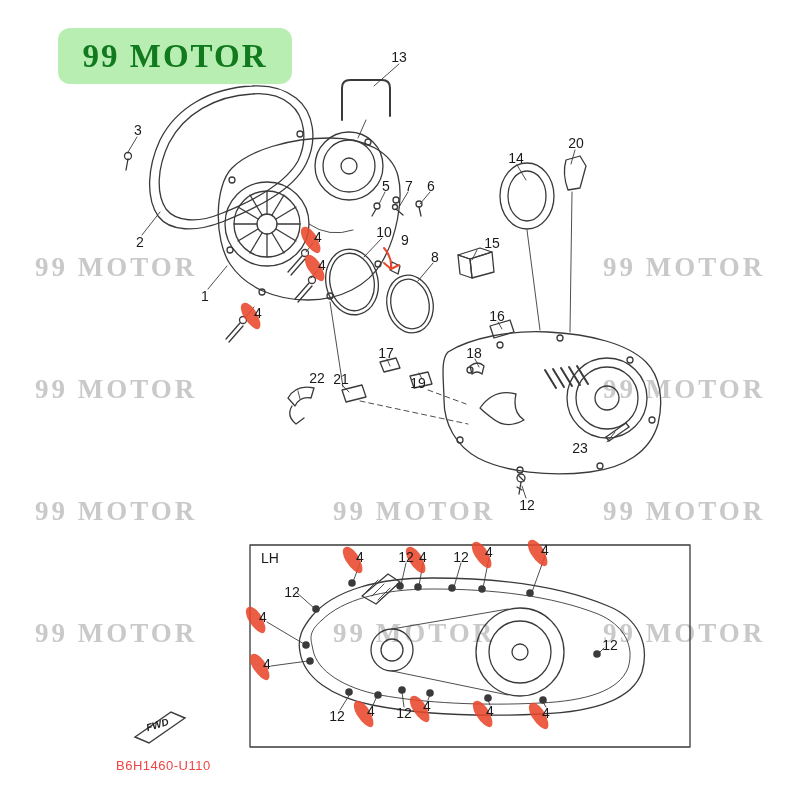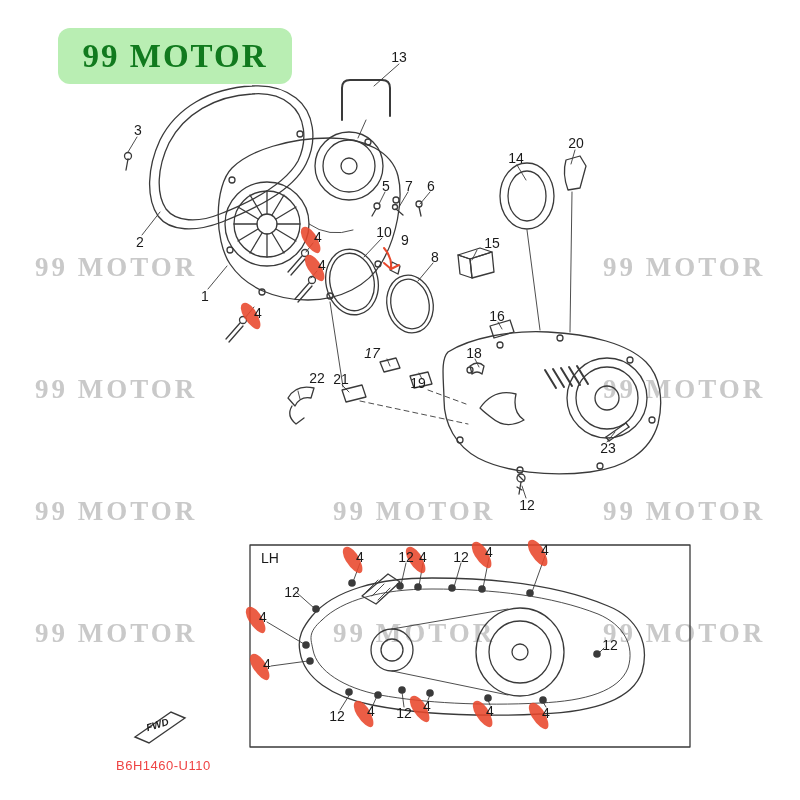--- a/index.html
+++ b/index.html
@@ -299,26 +299,26 @@
       <div class="callout" style="left: 318px; top: 237px;">4</div>
       <div class="red-mark" style="left: 315px; top: 268px;"></div>
       <div class="callout" style="left: 322px; top: 265px;">4</div>
       <div class="callout" style="left: 384px; top: 232px;">10</div>
       <div class="callout" style="left: 405px; top: 240px;">9</div>
       <div class="callout" style="left: 435px; top: 257px;">8</div>
       <div class="callout" style="left: 492px; top: 243px;">15</div>
       <div class="red-mark" style="left: 251px; top: 316px;"></div>
       <div class="callout" style="left: 258px; top: 313px;">4</div>
       <div class="callout" style="left: 497px; top: 316px;">16</div>
-      <div class="callout" style="left: 372px; top: 353px; font-style: italic;">17</div>
+      <div class="callout" style="left: 386px; top: 353px;">17</div>
       <div class="callout" style="left: 418px; top: 367px; margin-top: 16px;">19</div>
       <div class="callout" style="left: 474px; top: 353px;">18</div>
       <div class="callout" style="left: 297px; top: 378px; margin-left: 20px;">22</div>
       <div class="callout" style="left: 341px; top: 379px;">21</div>
-      <div class="callout" style="left: 608px; top: 448px;">23</div>
+      <div class="callout" style="left: 580px; top: 448px;">23</div>
       <div class="callout" style="left: 527px; top: 505px;">12</div>
       <div class="red-mark" style="left: 353px; top: 560px;"></div>
       <div class="callout" style="left: 360px; top: 557px;">4</div>
       <div class="callout" style="left: 406px; top: 557px;">12</div>
       <div class="red-mark" style="left: 416px; top: 560px;"></div>
       <div class="callout" style="left: 423px; top: 557px;">4</div>
       <div class="callout" style="left: 461px; top: 557px;">12</div>
       <div class="red-mark" style="left: 482px; top: 555px;"></div>
       <div class="callout" style="left: 489px; top: 552px;">4</div>
       <div class="red-mark" style="left: 538px; top: 553px;"></div>

